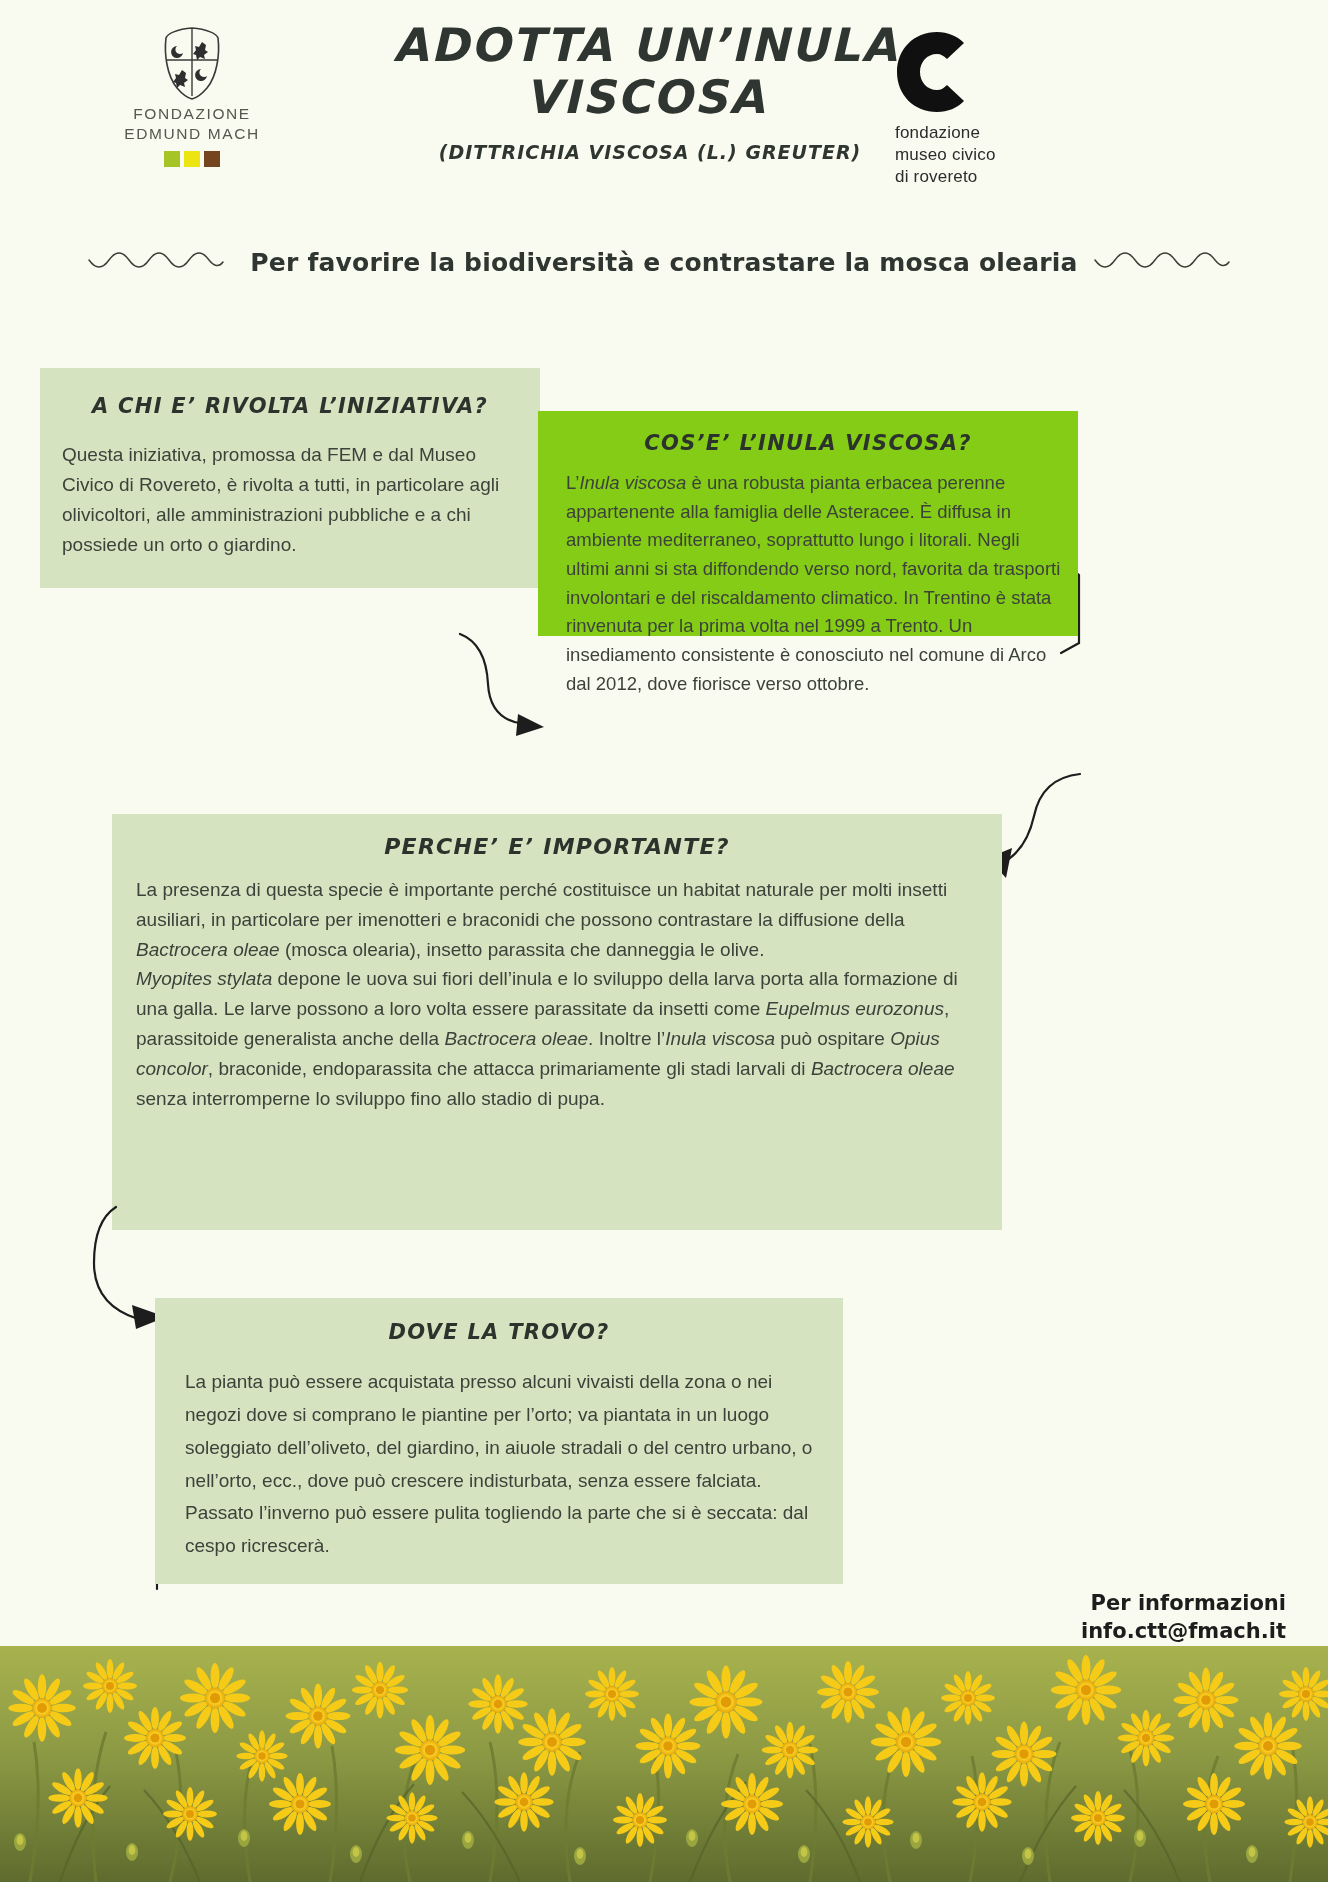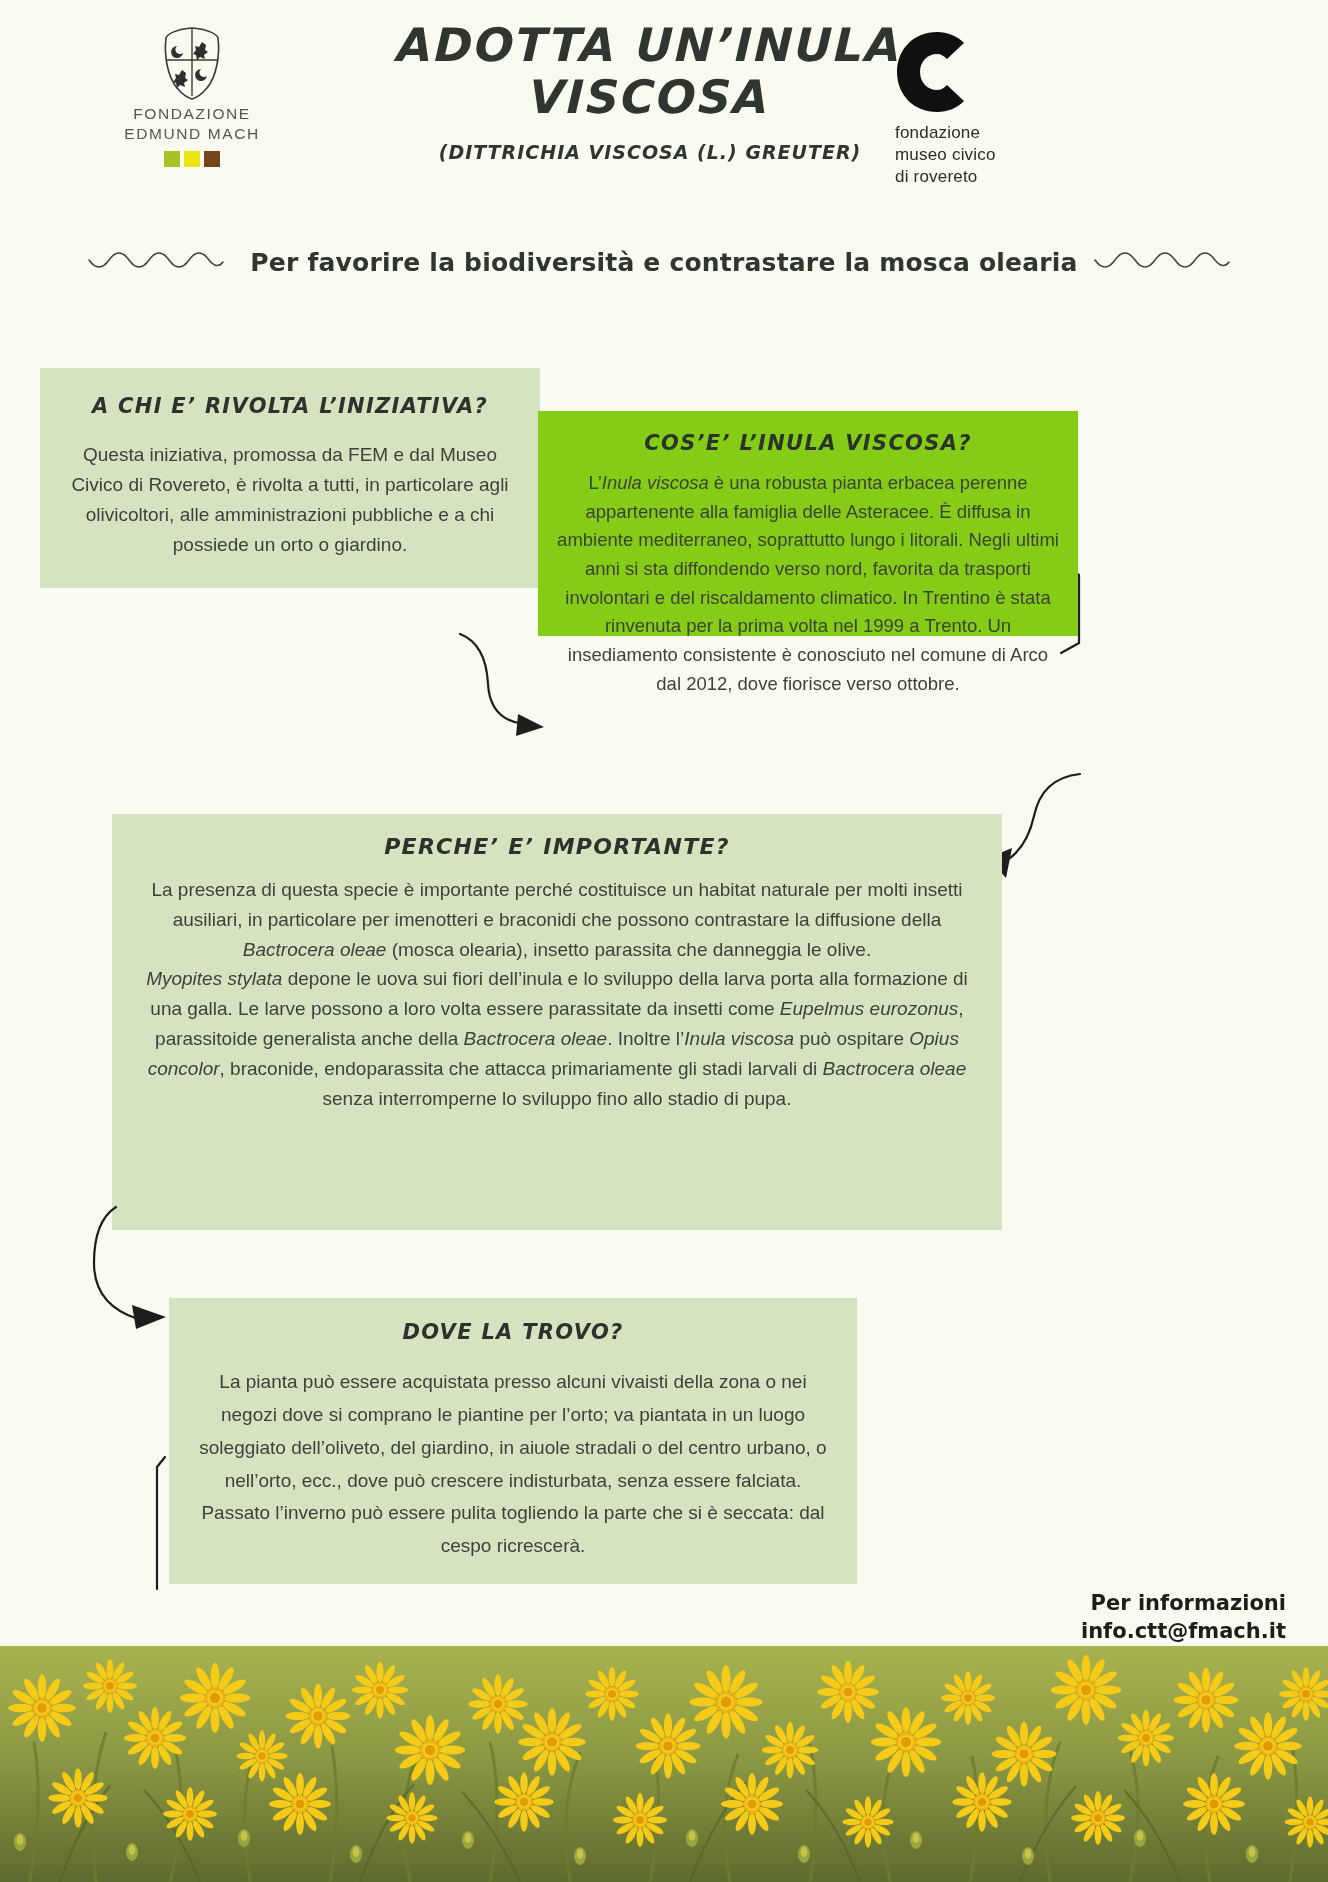--- a/index.html
+++ b/index.html
@@ -68,39 +68,39 @@
     box-sizing:border-box;
   }
   .card.v2{background:#84cc16;}
   .card-title{
     font-family:"DejaVu Sans", sans-serif;
     font-weight:700;font-style:italic;
     font-size:22px;letter-spacing:1.3px;color:#2c322c;
     text-align:center;
   }
   .card-body{
-    font-size:19.5px;line-height:1.55;color:#3c423a;text-align:center;
+    font-size:19.5px;line-height:1.55;color:#3c423a;
   }
   .card-body i{font-style:italic;}
 
   
   #card-audience{left:40px;top:368px;width:500px;height:220px;padding:26px 22px 18px;}
   #card-audience .card-title{font-size:21px;margin-bottom:22px;}
   #card-audience .card-body{font-size:19px;line-height:1.58;}
 
   #card-what{left:538px;top:411px;width:540px;height:225px;padding:20px 16px 14px;}
   #card-what .card-title{font-size:21px;margin-bottom:14px;}
-  #card-what .card-body{font-size:18.5px;line-height:1.55;}
+  #card-what .card-body{font-size:18.5px;line-height:1.55;margin-left:12px;}
 
   #card-why{left:112px;top:814px;width:890px;height:416px;padding:20px 24px 16px;}
   #card-why .card-title{font-size:22px;margin-bottom:16px;text-align:center;}
   #card-why .card-body{font-size:19px;line-height:1.57;}
   #card-why .emph{font-weight:700;}
 
-  #card-where{left:169px;top:1298px;width:688px;height:286px;padding:22px 30px 4px;}
+  #card-where{left:155px;top:1298px;width:688px;height:286px;padding:22px 30px 4px;}
   #card-where .card-title{font-size:21px;margin-bottom:22px;}
   #card-where .card-body{font-size:19px;line-height:1.73;}
 
   
   .scribble{position:absolute;pointer-events:none;}
 
   
   .contact{
     position:absolute;right:42px;top:1589px;text-align:right;
     font-family:"DejaVu Sans", sans-serif;

